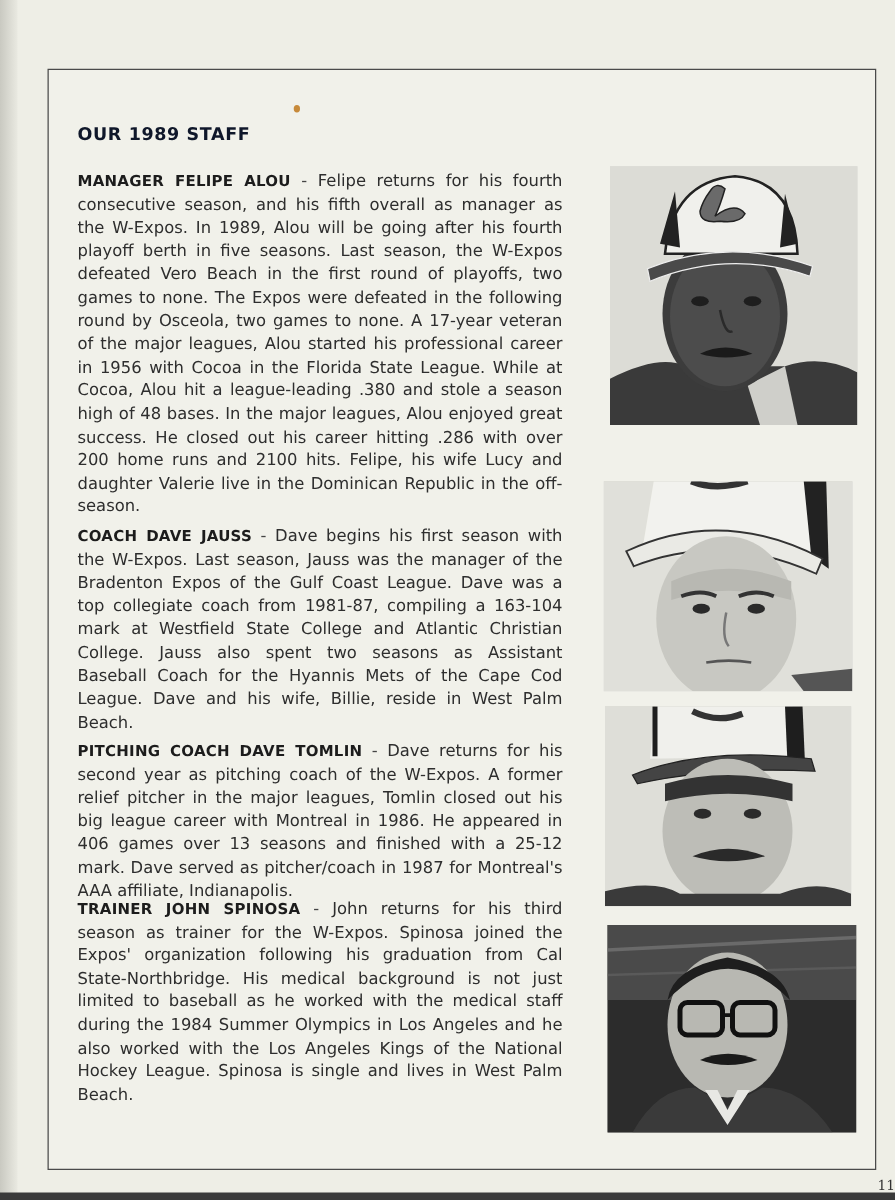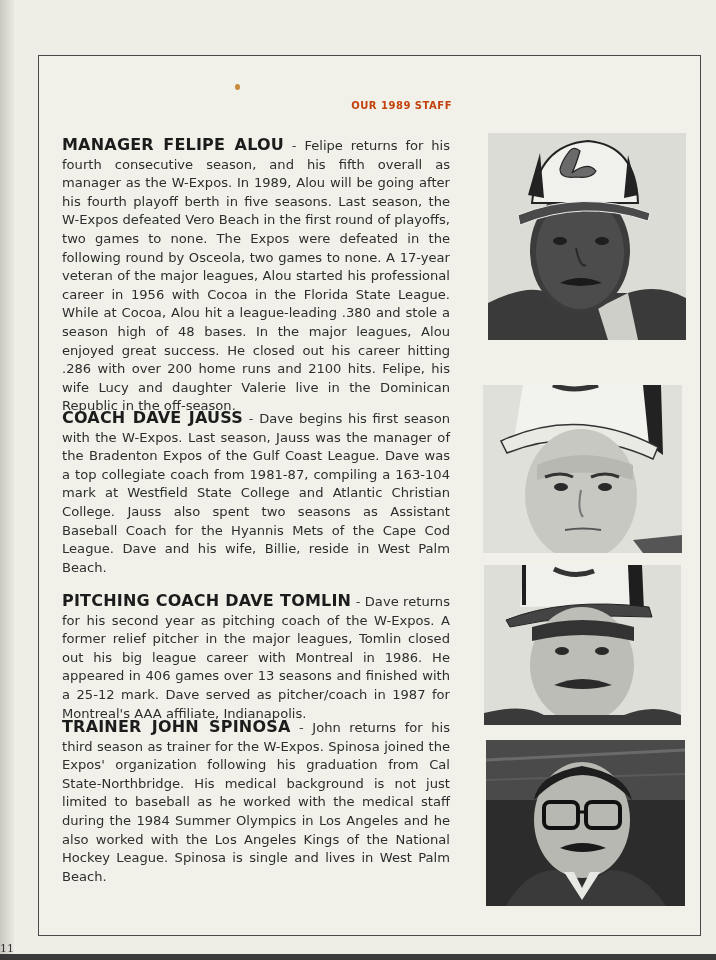--- a/index.html
+++ b/index.html
@@ -19,57 +19,57 @@
     background: #3a3a3a;
   }
   .frame {
     position: absolute; left: 38px; top: 55px; width: 663px; height: 881px;
     border: 1.5px solid #4a4a4a;
     box-sizing: border-box;
     background: #f1f1ea;
   }
   .title {
     position: absolute; left: 62px; top: 100px; width: 390px;
-    text-align: right;
+    text-align: left;
     font-family: "DejaVu Sans", sans-serif;
-    font-weight: bold; font-size: 10px; letter-spacing: 0.5px;
-    color: #c2410c;
+    font-weight: bold; font-size: 14px; letter-spacing: 0.5px;
+    color: #0f172a;
   }
   .mark {
     position: absolute; left: 235px; top: 84px; width: 5px; height: 6px;
     background: #c78a3a; border-radius: 50%;
   }
   .section {
     position: absolute; left: 62px; width: 388px;
     font-size: 13.1px; line-height: 18.6px;
     text-align: justify;
     color: #2e2e2e;
   }
   .section .name {
-    font-weight: bold; font-size: 16px; color: #1c1c1c; letter-spacing: 0.2px;
+    font-weight: bold; font-size: 12px; color: #1c1c1c; letter-spacing: 0.2px;
   }
   .section .sep { color: #444; }
   .s1 { top: 136px; }
-  .s2 { top: 409px; }
+  .s2 { top: 420px; }
   .s3 { top: 581px; margin-top: 11px; }
   .s4 { top: 718px; }
 
   .photo {
     position: absolute; overflow: hidden;
     background: #d8d8d2;
   }
   .photo svg { display: block; width: 100%; height: 100%; }
   .p1 { left: 488px; top: 133px; width: 198px; height: 207px; }
   .p2 { left: 483px; top: 385px; width: 199px; height: 168px; }
   .p3 { left: 484px; top: 565px; width: 197px; height: 160px; }
   .p4 { left: 486px; top: 740px; width: 199px; height: 166px; background: #2a2a2a; }
 
   .page-number {
     position: absolute; left: 0; width: 716px; top: 942px;
-    text-align: left;
+    text-align: right;
     font-family: "DejaVu Serif", serif; font-size: 11px; color: #333;
   }
 </style>
 </head>
 <body>
 
 <div class="page-shadow"></div>
 
 <div class="frame"></div>
 

